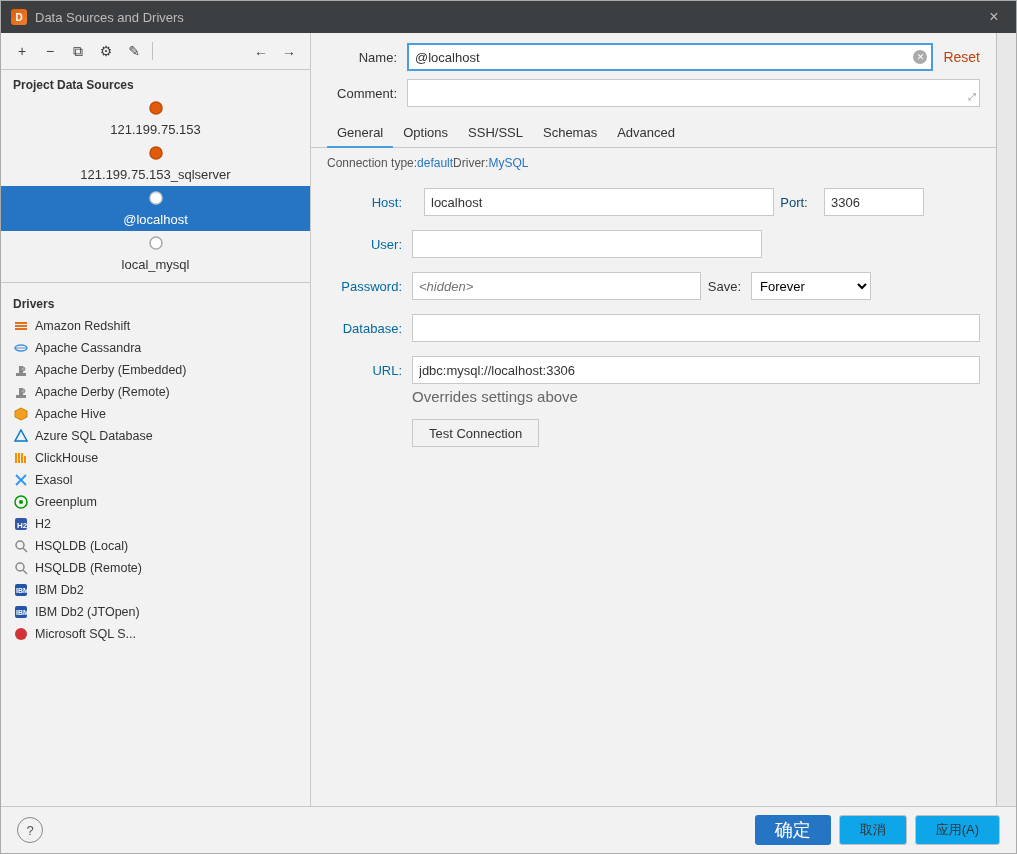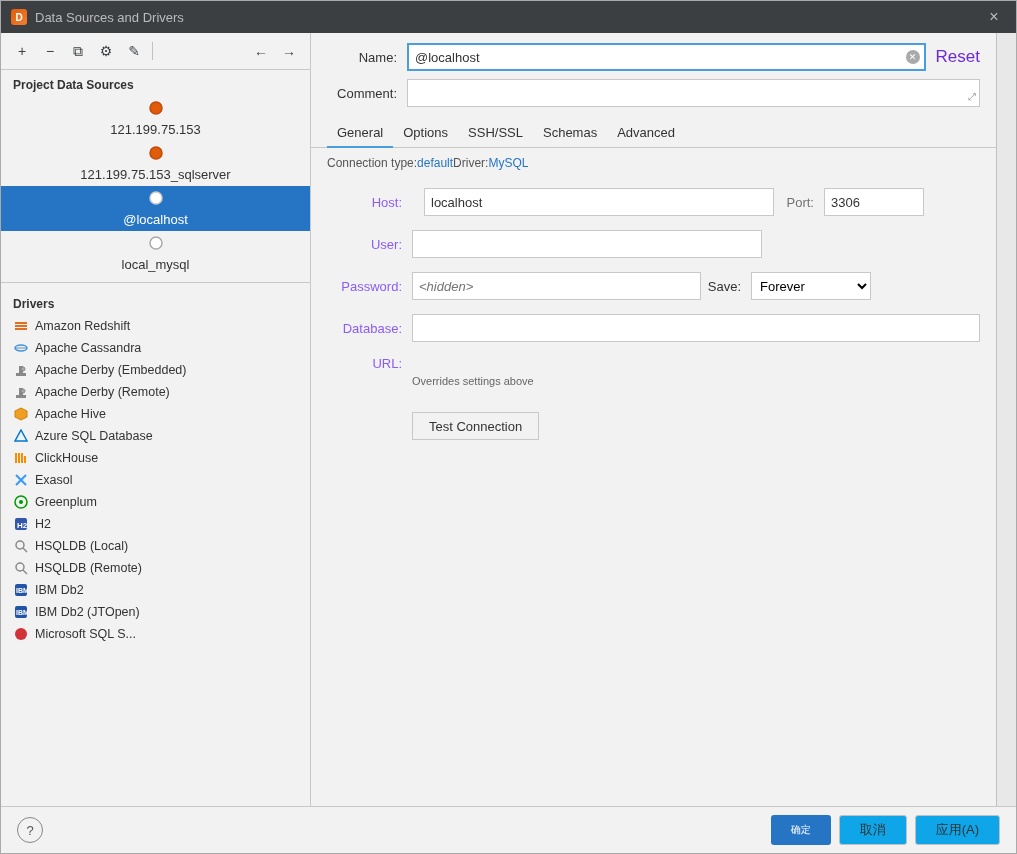--- a/index.html
+++ b/index.html
@@ -247,26 +247,26 @@
     .comment-expand {
       position: absolute;
       right: 4px;
       bottom: 4px;
       font-size: 10px;
       color: #888;
       cursor: pointer;
     }
     
     .reset-link {
-      color: #6d28d9;
+      color: #c2410c;
       cursor: pointer;
       text-decoration: none;
       margin-left: 10px;
       flex-shrink: 0;
-      font-size: 17px;
+      font-size: 14px;
     }
     
     .tabs-bar {
       display: flex;
       align-items: center;
       border-bottom: 1px solid #c8c8c8;
       padding: 0 16px;
       flex-shrink: 0;
     }
     
@@ -311,21 +311,21 @@
     }
     
     .field-row {
       display: flex;
       align-items: center;
       margin-bottom: 14px;
     }
     
     .field-label {
       width: 85px;
-      color: #8b5cf6;
+      color: #0369a1;
       flex-shrink: 0;
       text-align: right;
       padding-right: 10px;
     }
     
     .text-input {
       height: 28px;
       border: 1px solid #c8c8c8;
       background: white;
       padding: 0 6px;
@@ -335,23 +335,23 @@
     }
     
     .host-input { width: 350px; margin-left: 12px; }
     .user-input { width: 350px; }
     .password-input { width: 289px; color: #999; font-style: italic; }
     .database-input { width: 582px; }
     .url-input { width: 582px; }
     
     .port-label {
       width: 50px;
-      text-align: right;
+      text-align: center;
       padding-right: 10px;
-      color: #737373;
+      color: #0c4a6e;
     }
     
     .port-input { width: 100px; }
     
     .save-label {
       width: 50px;
       text-align: right;
       padding-right: 10px;
       color: #333;
     }
@@ -359,25 +359,25 @@
     .save-select {
       width: 120px;
       height: 28px;
       border: 1px solid #c8c8c8;
       background: white;
       font-size: 13px;
       padding: 0 4px;
     }
     
     .url-note {
-      font-size: 11px;
+      font-size: 15px;
       color: #666;
       padding-left: 85px;
       margin-top: -10px;
-      margin-bottom: 25px;
+      margin-bottom: 14px;
     }
     
     .test-conn-btn {
       height: 28px;
       padding: 0 16px;
       background: #f2f2f2;
       border: 1px solid #c8c8c8;
       cursor: pointer;
       font-size: 13px;
       color: #333;
@@ -413,21 +413,21 @@
       gap: 8px;
     }
     
     .btn-primary {
       height: 30px;
       padding: 0 20px;
       background: #2675c4;
       color: white;
       border: none;
       cursor: pointer;
-      font-size: 10px;
+      font-size: 18px;
       border-radius: 3px;
     }
     
     .btn-secondary {
       height: 30px;
       padding: 0 20px;
       background: #0ea5e9;
       color: #333;
       border: 1px solid #c0c0c0;
       cursor: pointer;
@@ -739,20 +739,21 @@
         
         
         <div class="field-row">
           <span class="field-label">Database:</span>
           <input class="text-input database-input" type="text" style="">
         </div>
         
         
         <div class="field-row">
           <span class="field-label">URL:</span>
+          <input class="text-input url-input" type="text" value="jdbc:mysql://localhost:3306" style="">
         </div>
         
         <div class="url-note">Overrides settings above</div>
         
         
         <button class="test-conn-btn">Test Connection</button>
       </div>
     </div>
 
     <div class="right-side-edge"></div>

